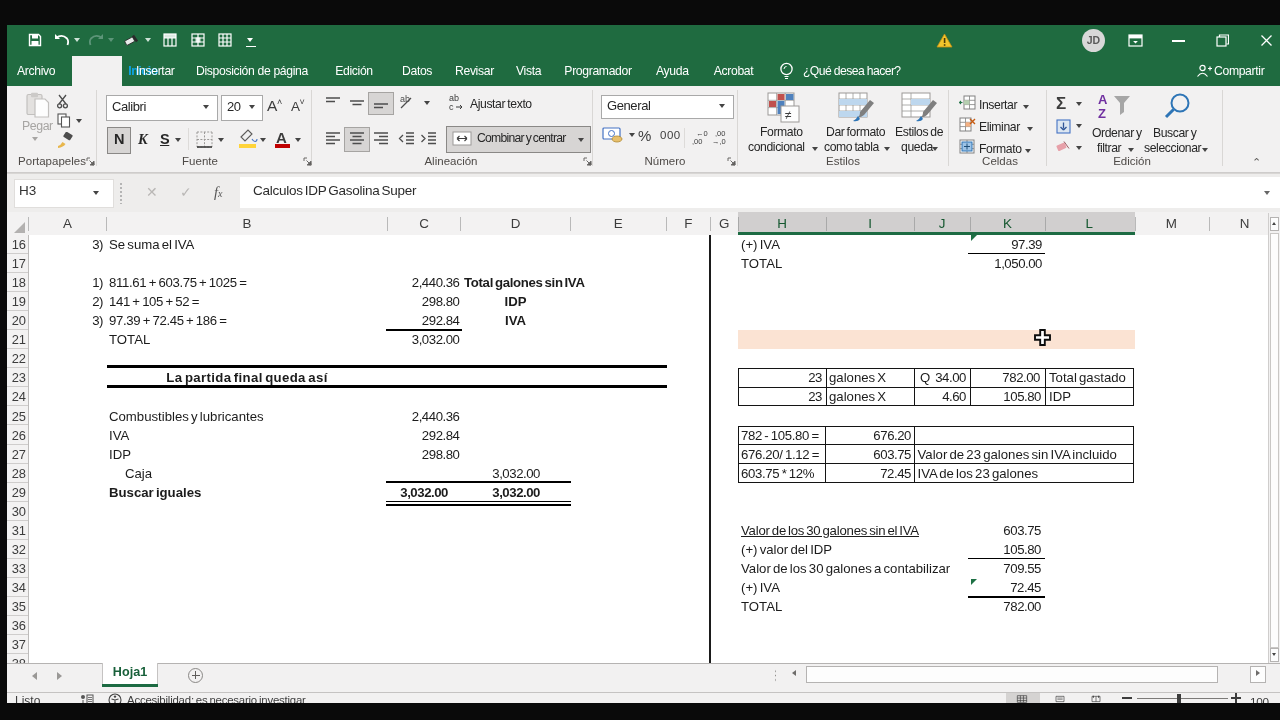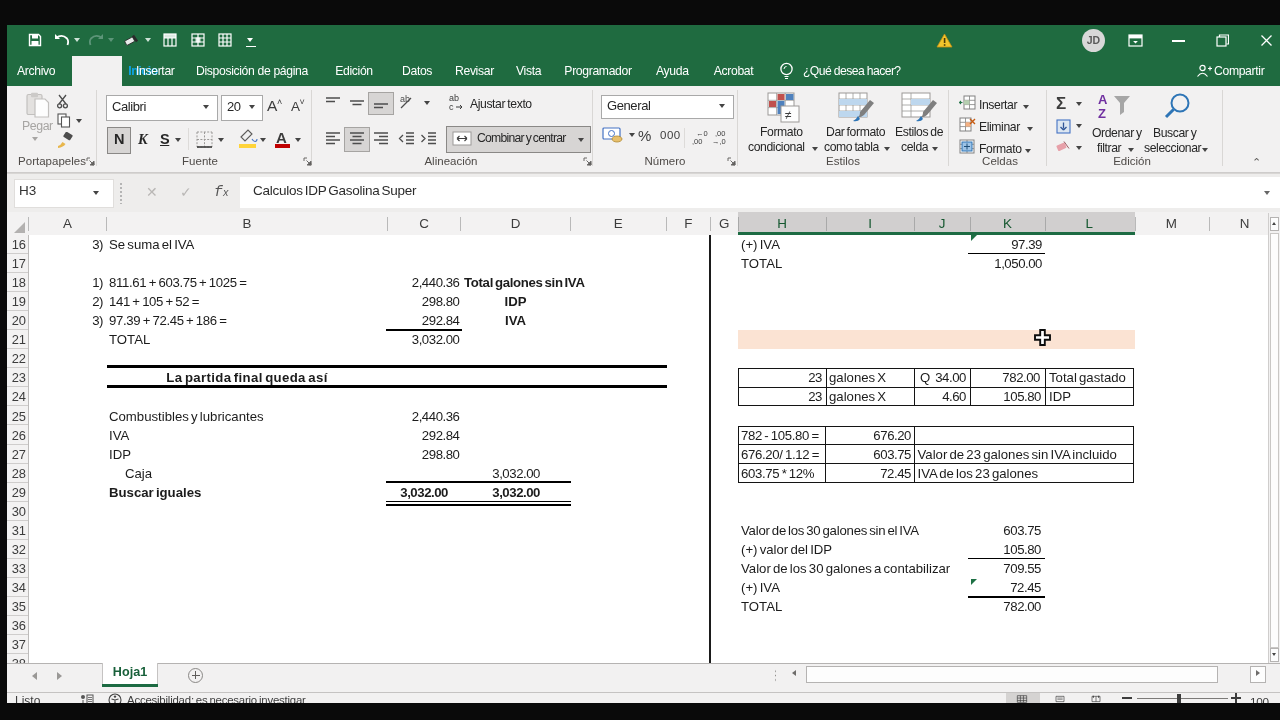--- a/index.html
+++ b/index.html
@@ -281,21 +281,21 @@
 <div class="rbtxt" style="left:824px;top:140px;">como tabla</div>
 <div class="carr" style="left:884px;top:147px;"></div>
 <svg class="abs" style="left:901px;top:92px;" width="40" height="32" viewBox="0 0 40 32">
  <rect x="1" y="1" width="28" height="24" fill="#fff" stroke="#9b9997" stroke-width="1"></rect>
  <path d="M1 7 h28 M1 13 h28 M1 19 h28 M10 1 v24" stroke="#9b9997" stroke-width="0.8"></path>
  <rect x="10" y="7" width="19" height="6" fill="#bdd7ee"></rect>
  <path d="M22 20 L32 8 l4 3 -10 12 q-4 3 -6 2 q2 -1 2 -5z" fill="#7f7f7f"></path>
  <path d="M20 24 q-2 4 -5 5 q5 1 7 -2 z" fill="#2e75b6"></path>
 </svg>
 <div class="rbtxt" style="left:895px;top:125px;">Estilos de</div>
-<div class="rbtxt" style="left:901px;top:140px;">celda</div>
+<div class="rbtxt" style="left:901px;top:140px;">queda</div>
 <div class="carr" style="left:932px;top:147px;"></div>
 <div class="grptxt" style="left:818px;top:155px;width:50px;">Estilos</div>
 
 <svg class="abs" style="left:959px;top:95px;" width="17" height="15" viewBox="0 0 17 15">
  <rect x="5" y="1" width="11" height="13" fill="#fff" stroke="#818181" stroke-width="1"></rect>
  <path d="M5 5.3 h11 M5 9.6 h11 M10.5 1 v13" stroke="#818181" stroke-width="0.8"></path>
  <rect x="5" y="5.3" width="5.5" height="4.3" fill="#b5cfb0"></rect>
  <path d="M3.5 7.5 h-3 m1.5 -1.5 l-1.5 1.5 1.5 1.5" stroke="#217346" stroke-width="1.1" fill="none"></path>
 </svg>
 <div class="rbtxt" style="left:979px;top:98px;">Insertar</div>
@@ -349,21 +349,21 @@
 <div class="abs" style="left:1252px;top:157px;width:12px;height:10px;color:#5f5d5b;font-size:11px;line-height:10px;">⌃</div>
 
 <div class="abs" style="left:7px;top:173px;width:1273px;height:38px;background:#eeedec;border-top:1px solid #d8d6d4;border-bottom:2px solid #c9c7c5;"></div>
 <div class="abs" style="left:14px;top:179px;width:98px;height:27px;background:#fff;border:1px solid #e0dedc;"></div>
 <div class="abs" style="left:240px;top:177px;width:1040px;height:31px;background:#fff;"></div>
 <div class="abs" style="left:19px;top:183px;width:60px;height:19px;font-size:13.5px;color:#333;">H3</div>
 <div class="carr" style="left:93px;top:191px;"></div>
 <div class="abs" style="left:120px;top:182px;width:2px;height:22px;background-image:radial-gradient(circle,#b5b5b5 35%,transparent 36%);background-size:2px 4px;"></div>
 <div class="abs" style="left:146px;top:185px;width:14px;height:14px;color:#b9b7b5;font-size:14px;line-height:14px;">✕</div>
 <div class="abs" style="left:180px;top:185px;width:14px;height:14px;color:#b9b7b5;font-size:14px;line-height:14px;">✓</div>
-<div class="abs" style="left:214px;top:183px;width:18px;height:18px;color:#555;font-size:14.5px;line-height:18px;font-style:italic;font-family:Liberation Mono, monospace;">f<span style="font-size:10px;">x</span></div>
+<div class="abs" style="left:214px;top:183px;width:18px;height:18px;color:#555;font-size:14.5px;line-height:18px;font-style:italic;font-family:Liberation Serif, serif;">f<span style="font-size:10px;">x</span></div>
 <div class="abs" style="left:253px;top:183px;font-size:13.5px;color:#2c2c2c;letter-spacing:-0.25px;word-spacing:-1.5px;">Calculos IDP Gasolina Super</div>
 <div class="carr" style="left:1264px;top:191px;border-top-color:#666;"></div>
 
 <div class="abs" style="left:7px;top:212px;width:1273px;height:23px;background:#f3f2f2;border-bottom:1px solid #bdbbba;"></div>
 
 <div class="abs" style="left:738px;top:212px;width:397px;height:20px;background:#d1cfcf;"></div>
 <div class="abs" style="left:738px;top:232px;width:397px;height:3px;background:#1d6b43;"></div>
 
 <div class="abs" style="left:14px;top:222px;width:0;height:0;border-left:11px solid transparent;border-bottom:11px solid #b3b1b0;"></div>
 
@@ -508,21 +508,21 @@
 <div class="abs" style="left:913.5px;top:425.5px;width:1.4px;height:57px;background:#141414;"></div>
 <div class="cell eq" style="left:741px;top:425.5px;">782 - 105.80 =</div>
 <div class="cell ra n" style="right:369px;top:425.5px;">676.20</div>
 <div class="cell eq" style="left:741px;top:444.6px;">676.20/ 1.12 =</div>
 <div class="cell ra n" style="right:369px;top:444.6px;">603.75</div>
 <div class="cell" style="left:917.5px;top:444.6px;">Valor de 23 galones sin IVA incluido</div>
 <div class="cell eq" style="left:741px;top:463.7px;">603.75 * 12%</div>
 <div class="cell ra n" style="right:369px;top:463.7px;">72.45</div>
 <div class="cell" style="left:917.5px;top:463.7px;">IVA de los 23 galones</div>
 
-<div class="cell" style="left:741px;top:520.8px;letter-spacing:-0.2px;">Valor de los 30 galones sin el IVA</div>
+<div class="cell" style="left:741px;top:520.8px;letter-spacing:-0.2px;text-decoration:underline;">Valor de los 30 galones sin el IVA</div>
 <div class="cell ra n" style="right:239px;top:520.8px;">603.75</div>
 <div class="cell" style="left:741px;top:539.9px;">(+) valor del IDP</div>
 <div class="cell ra n" style="right:239px;top:539.9px;">105.80</div>
 <div class="line" style="left:968px;top:557.9px;width:77px;height:1.5px;"></div>
 <div class="cell" style="left:741px;top:558.9px;">Valor de los 30 galones a contabilizar</div>
 <div class="cell ra n" style="right:239px;top:558.9px;">709.55</div>
 <div class="abs" style="left:970.5px;top:578.5px;width:0;height:0;border-top:6.5px solid #1d7044;border-right:6.5px solid transparent;"></div>
 <div class="cell" style="left:741px;top:578px;">(+) IVA</div>
 <div class="cell ra n" style="right:239px;top:578px;">72.45</div>
 <div class="line" style="left:968px;top:596px;width:77px;height:1.5px;"></div>

